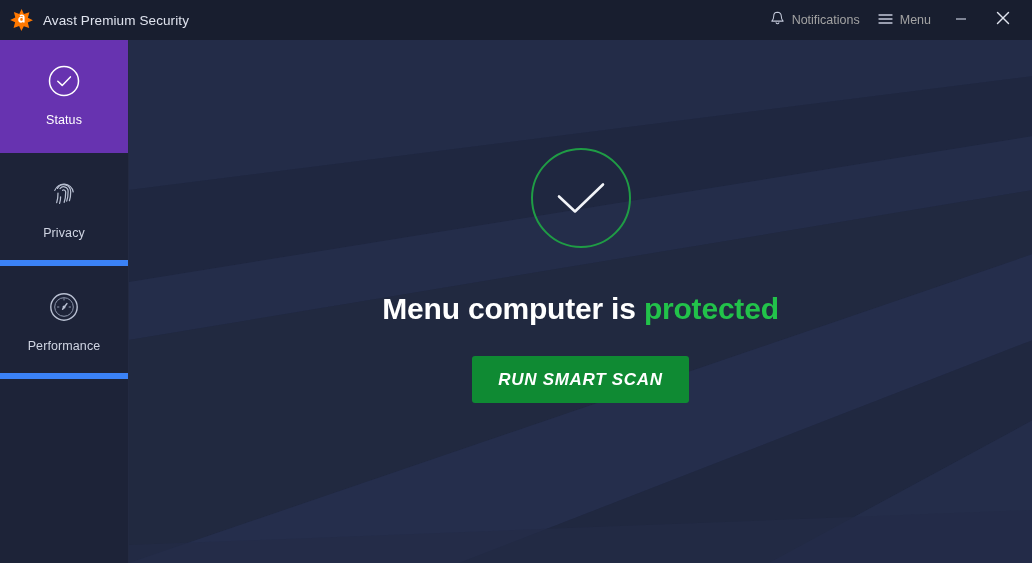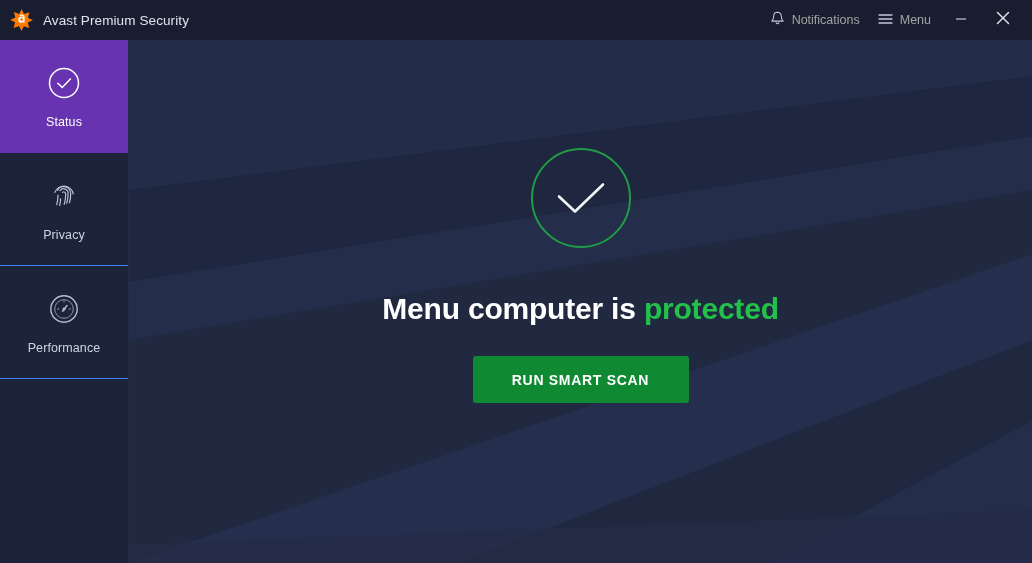--- a/index.html
+++ b/index.html
@@ -100,21 +100,21 @@
     height: 113px;
     flex: 0 0 113px;
     display: flex;
     flex-direction: column;
     align-items: center;
     justify-content: center;
     gap: 12px;
     position: relative;
     cursor: default;
     box-sizing: border-box;
-    border-bottom: 1px solid #3b82f6;
+    border-bottom: 6px solid #3b82f6;
   }
   .nav-item.active {
     background: #6733b0;
     border-bottom-color: #6733b0;
   }
   .nav-item .nav-label {
     color: #cfd4e2;
     font-size: 12.5px;
     letter-spacing: .1px;
   }
@@ -170,30 +170,31 @@
     font-weight: bold;
     color: #ffffff;
     letter-spacing: -.2px;
     white-space: nowrap;
   }
   .headline .ok { color: #22c24a; }
   .scan-btn {
     margin-top: 30px;
     background: #0f8a33;
     color: #ffffff;
-    font-size: 14px;
+    font-size: 17px;
     font-weight: bold;
     letter-spacing: .7px;
     border: none;
     border-radius: 3px;
     padding: 0 26px;
     height: 47px;
     min-width: 216px;
     cursor: pointer;
     font-family: "Liberation Sans", sans-serif;
+    font-style: italic;
   }
 </style>
 </head>
 <body>
 
 <div class="app">
 
   <div class="titlebar">
     <div class="brand">
       <span class="logo">

